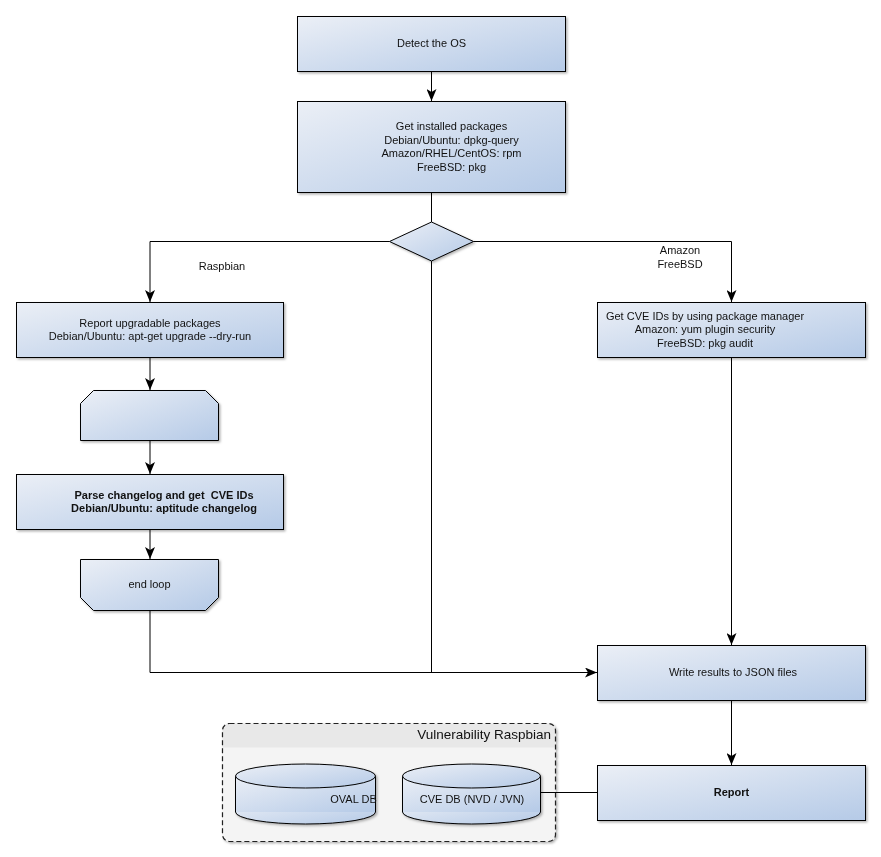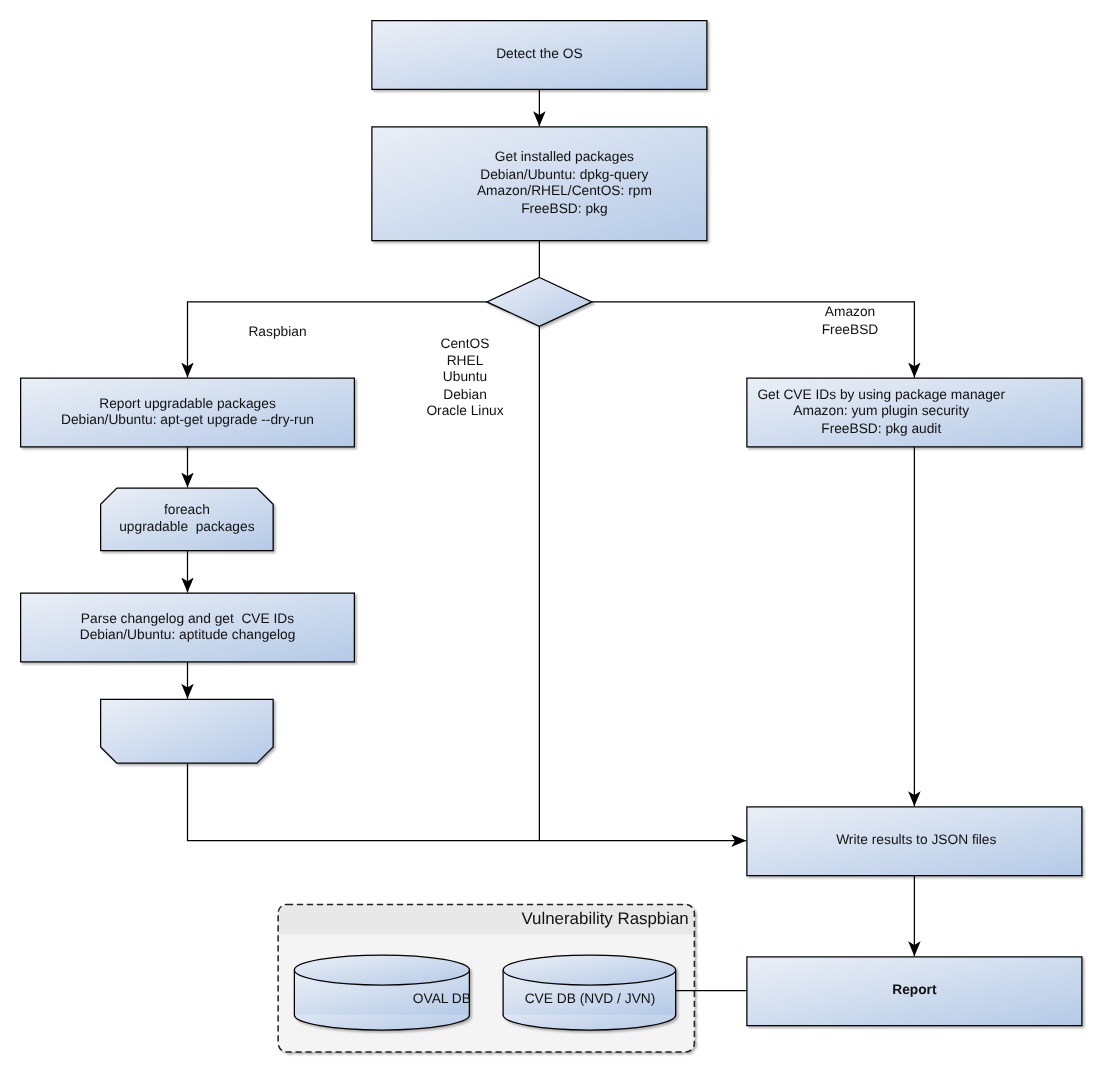--- a/index.html
+++ b/index.html
@@ -22,21 +22,21 @@
     white-space: pre-wrap;
     font-size: 11px;
     line-height: 13.5px;
     color: #111111;
     pointer-events: none;
   }
   #lbl-detect    { left: 298px; top: 17px;  width: 267px; height: 54px; }
   #lbl-packages  { left: 298px; top: 102px; width: 307px; height: 90px; }
   #lbl-check     { left: 17px;  top: 303px; width: 266px; height: 54px; }
   #lbl-foreach   { left: 81px;  top: 391px; width: 137px; height: 49px; }
-  #lbl-parse     { left: 17px;  top: 475px; width: 266px; height: 54px; }
+  #lbl-parse     { left: 31px;  top: 475px; width: 266px; height: 54px; font-weight: bold; }
   #lbl-endloop   { left: 81px;  top: 560px; width: 137px; height: 49px; }
   #lbl-getcve    { left: 598px; top: 303px; width: 214px; height: 54px; }
   #lbl-write     { left: 598px; top: 646px; width: 270px; height: 54px; }
   #lbl-report    { left: 598px; top: 766px; width: 267px; height: 54px; font-weight: bold; }
   #lbl-raspbian  { left: 172px; top: 259px; width: 100px; height: 16px; }
   #lbl-oslist    { left: 322px; top: 268px; width: 100px; height: 70px; }
   #lbl-amazonbsd { left: 630px; top: 243px; width: 100px; height: 29px; }
   #lbl-vulndb    { left: 250px; top: 725px; width: 301px; height: 20px;
                    justify-content: flex-end; text-align: right;
                    font-size: 13.5px; }
@@ -112,36 +112,30 @@
     </g>
   </svg>
 
   <div class="lbl" id="lbl-detect">Detect the OS</div>
   <div class="lbl" id="lbl-packages">Get installed packages
 Debian/Ubuntu: dpkg-query
 Amazon/RHEL/CentOS: rpm
 FreeBSD: pkg</div>
   <div class="lbl" id="lbl-check">Report upgradable packages
 Debian/Ubuntu: apt-get upgrade --dry-run</div>
-  <div class="lbl" id="lbl-foreach">foreach
-upgradable  packages</div>
   <div class="lbl" id="lbl-parse">Parse changelog and get  CVE IDs
 Debian/Ubuntu: aptitude changelog</div>
+  <div class="lbl" id="lbl-endloop">end loop</div>
   <div class="lbl" id="lbl-getcve">Get CVE IDs by using package manager
 Amazon: yum plugin security
 FreeBSD: pkg audit</div>
   <div class="lbl" id="lbl-write">Write results to JSON files</div>
   <div class="lbl" id="lbl-report">Report</div>
 
   <div class="lbl" id="lbl-raspbian">Raspbian</div>
-  <div class="lbl" id="lbl-oslist">CentOS
-RHEL
-Ubuntu
-Debian
-Oracle Linux</div>
   <div class="lbl" id="lbl-amazonbsd">Amazon
 FreeBSD</div>
 
   <div class="lbl" id="lbl-vulndb">Vulnerability Raspbian</div>
   <div class="lbl" id="lbl-ovaldb">OVAL DB</div>
   <div class="lbl" id="lbl-cvedb">CVE DB (NVD / JVN)</div>
 
 </div>
 
 </body></html>

